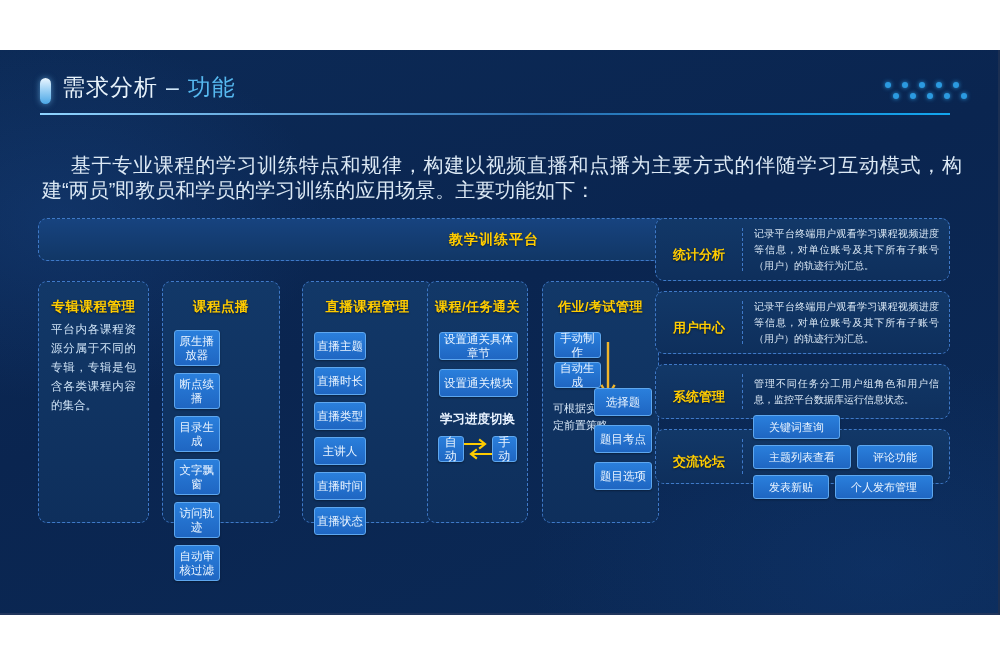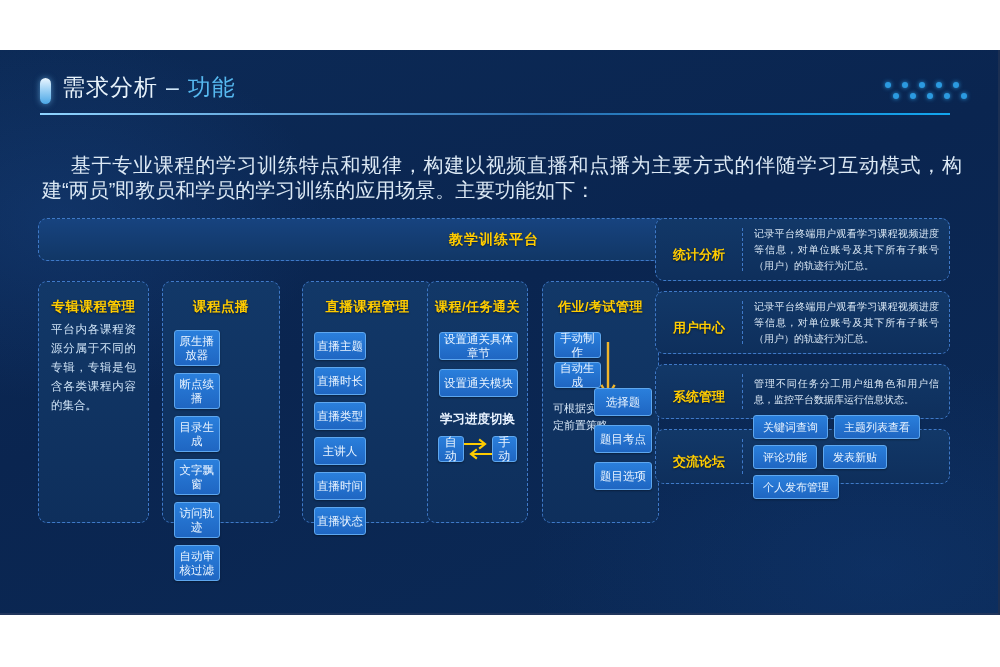--- a/index.html
+++ b/index.html
@@ -77,21 +77,21 @@
   
   #rightcol{position:absolute;left:655px;top:168px;width:295px;height:305px;}
   .rcard{position:relative;width:295px;box-sizing:border-box;
      background:linear-gradient(180deg,#123868 0%,#0e2f5c 100%);
      display:flex;align-items:center;margin-bottom:10px;}
   .rcard .rtitle{width:86px;flex:none;text-align:center;font-size:13px;font-weight:bold;color:#ffcc00;
      text-shadow:0 1px 2px rgba(0,0,0,.5);margin-top:10px;}
   .rcard .rsep{width:0;border-left:1.4px dashed #3f79c8;align-self:stretch;margin:9px 0;}
   .rcard .rtext{flex:1;color:#dce9f6;font-size:10px;line-height:16px;padding:0 10px 0 11px;text-align:justify;}
   .rcard .rbtns{flex:1;padding:0 8px 0 10px;display:flex;flex-wrap:wrap;gap:6px;}
-  .rcard .rbtns .btn{height:22px;padding:0 9px;font-size:11px;}
+  .rcard .rbtns .btn{height:22px;padding:0 15px;font-size:11px;}
 </style>
 </head>
 <body>
 
 <div id="slide">
 
   <div id="hdr">
     <div class="hdr-pill"></div>
     <div class="hdr-title">
       <span>需求分析</span><span class="hdr-dash">–</span><span class="hdr-sub">功能</span>

